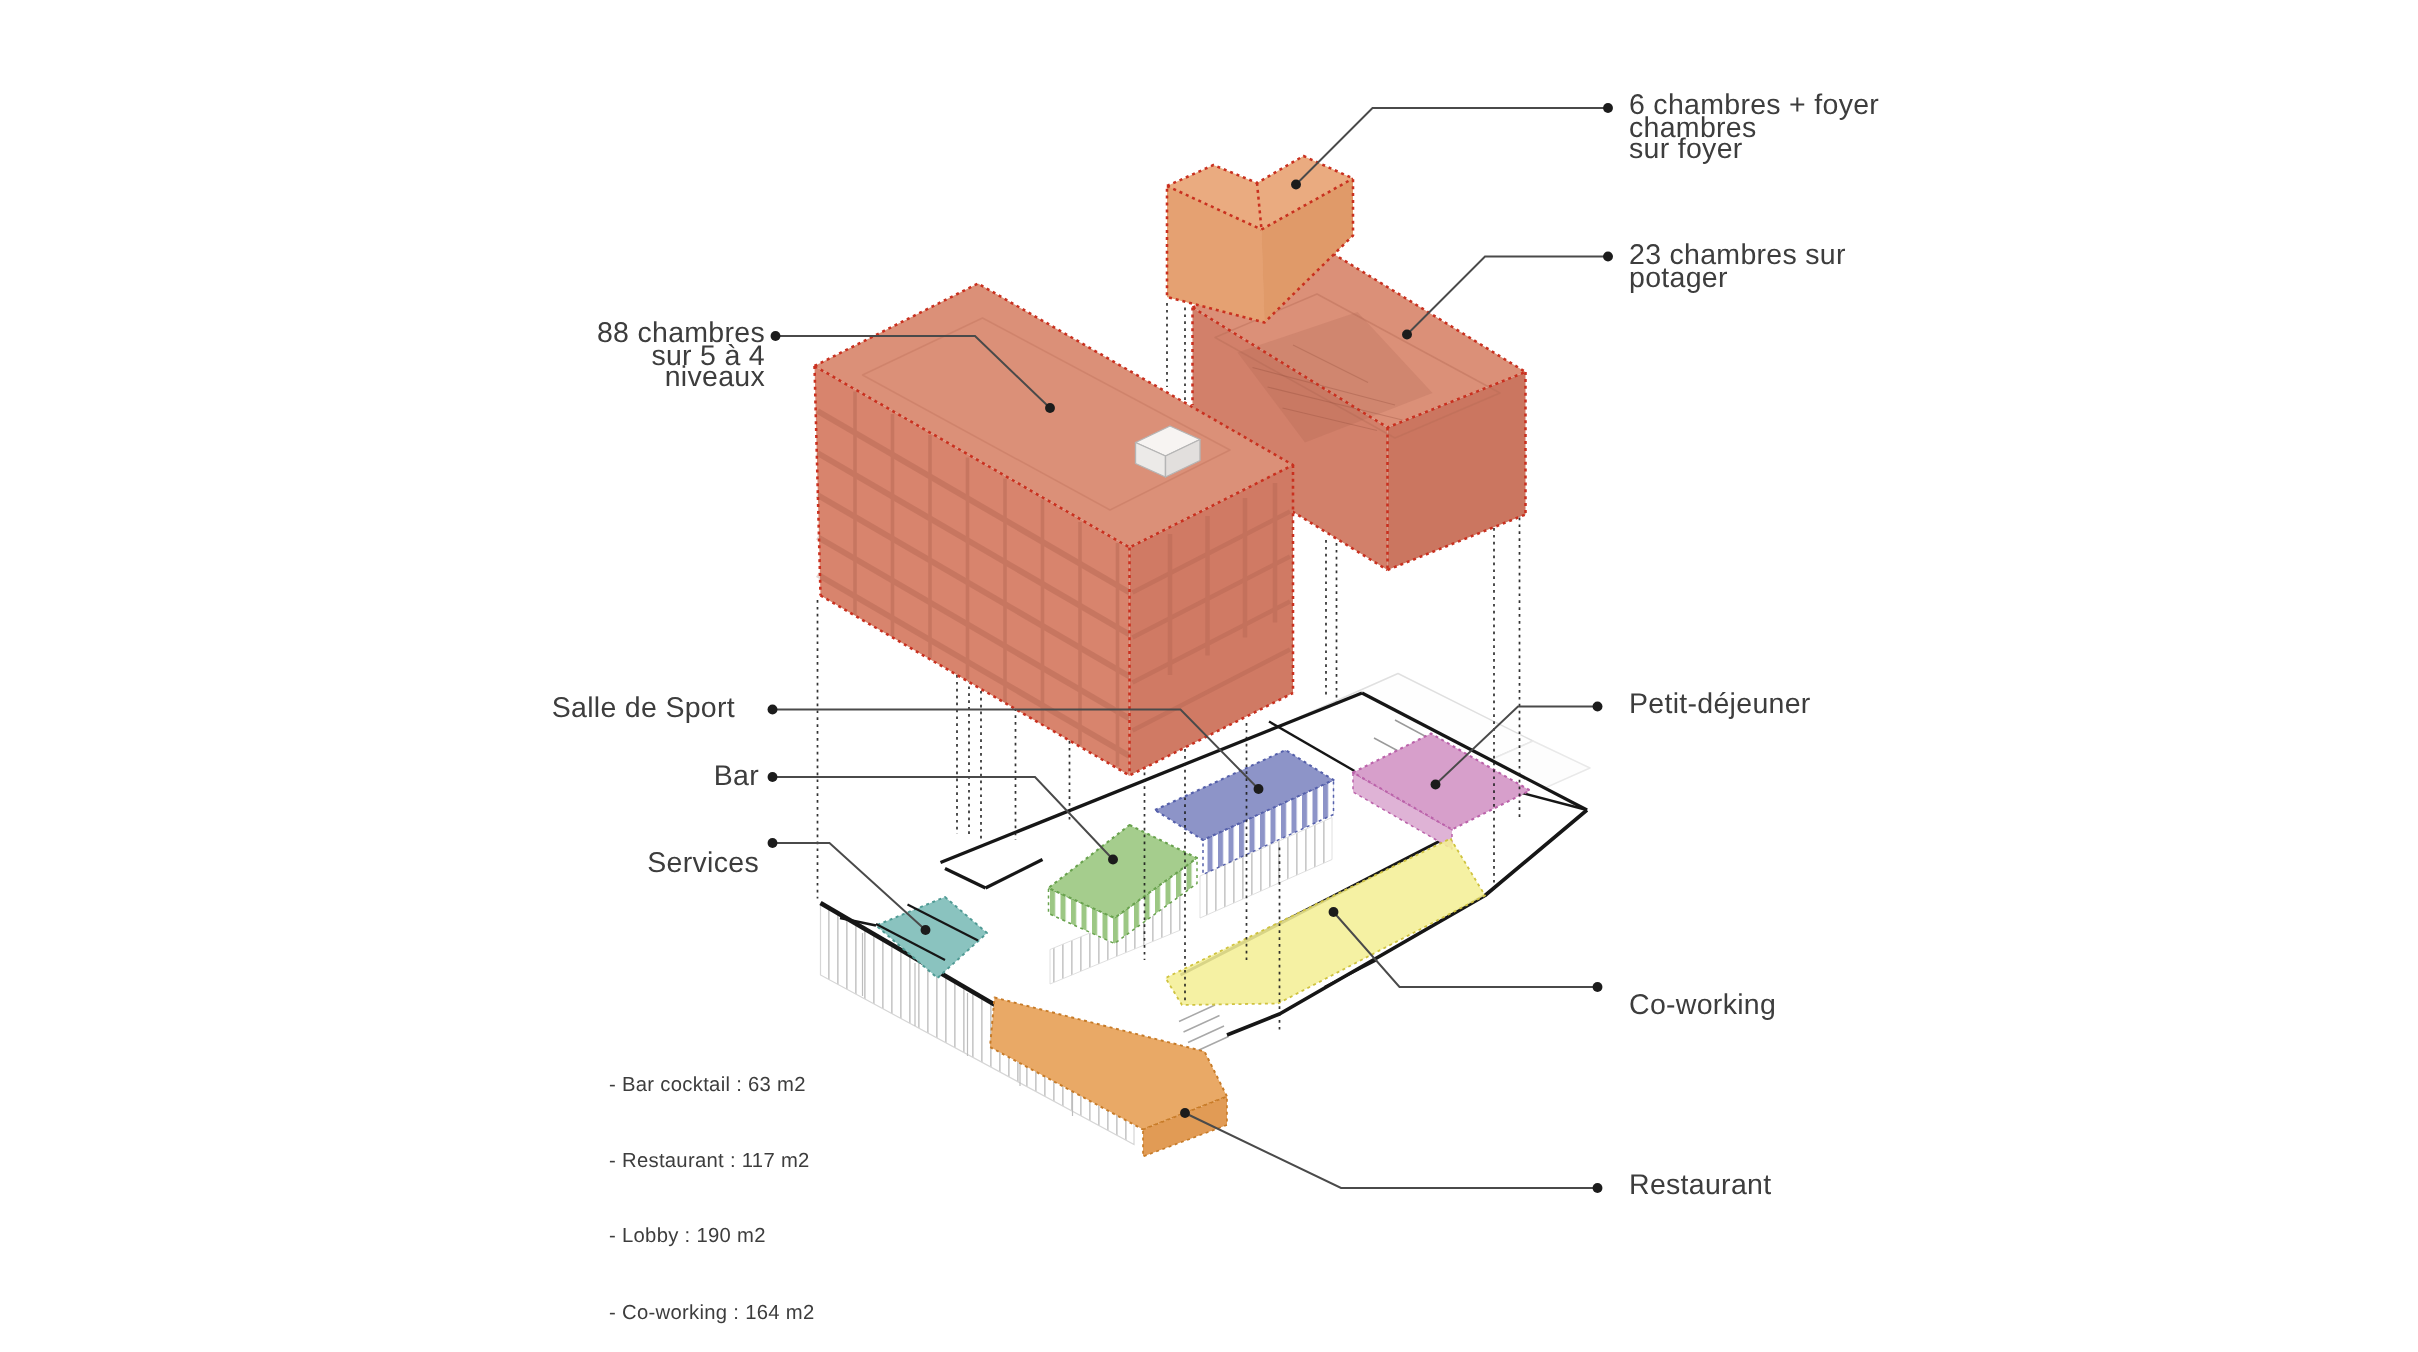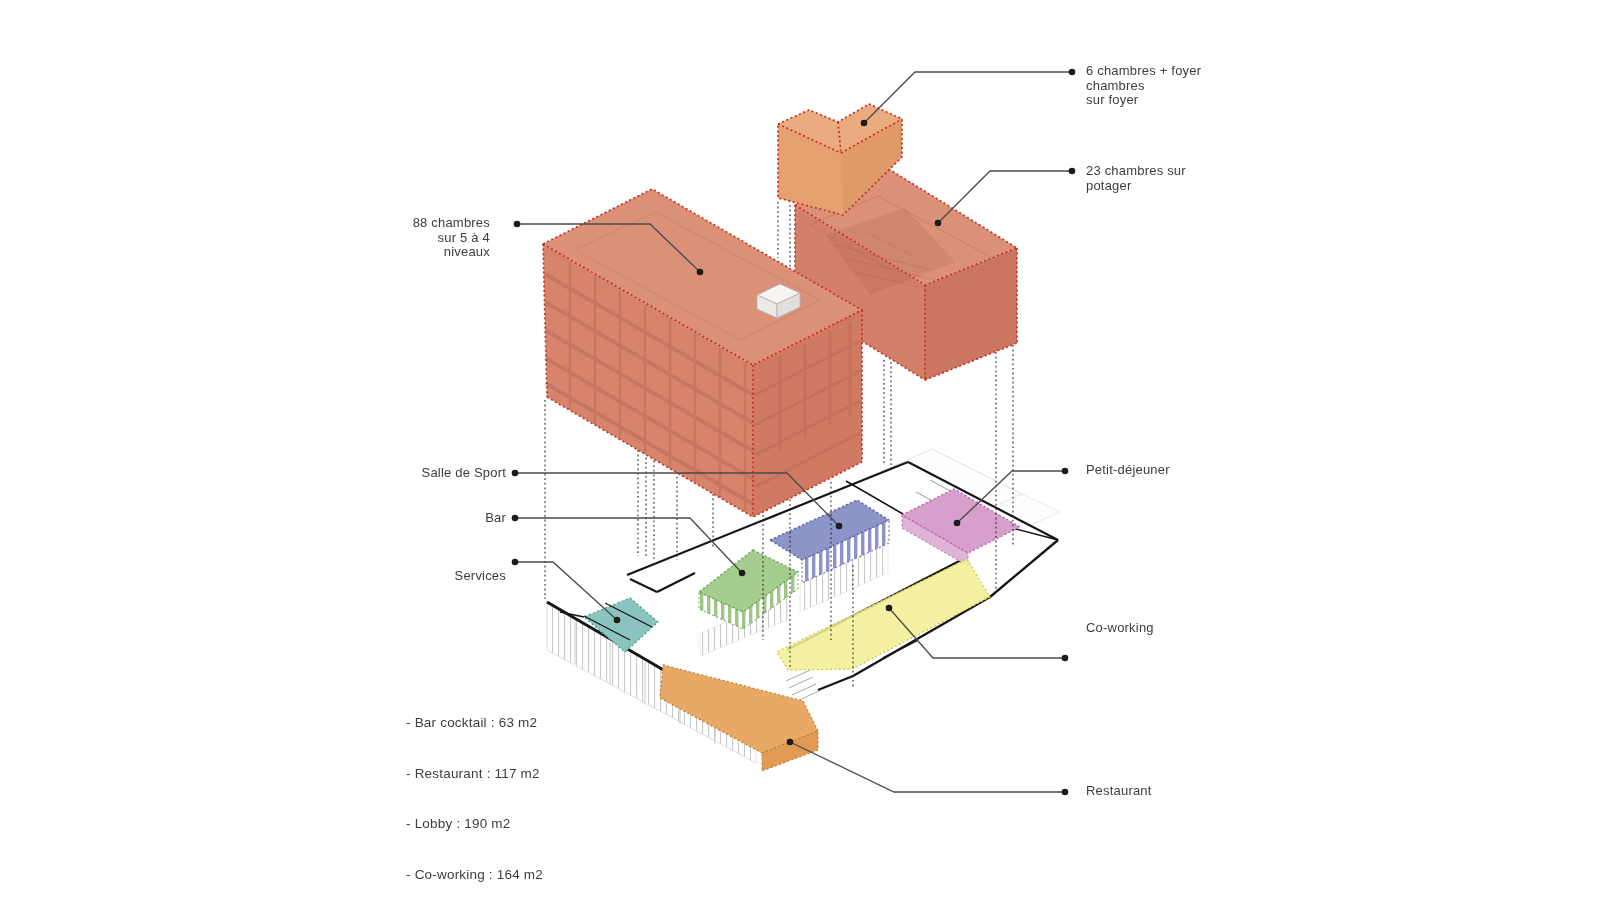--- a/index.html
+++ b/index.html
@@ -1,19 +1,19 @@
 <!DOCTYPE html>
 <html><head>
 <meta charset="utf-8">
 <style>
   html,body{margin:0;padding:0;background:#ffffff;}
   #stage{position:relative;width:1612px;height:901px;background:#ffffff;overflow:hidden;
          font-family:"Liberation Sans","DejaVu Sans",sans-serif;}
   #drawing{position:absolute;left:0;top:0;}
-  .lbl{position:absolute;color:#3d3d3d;font-size:13px;line-height:14.5px;letter-spacing:.2px;white-space:nowrap;}
+  .lbl{position:absolute;color:#3d3d3d;font-size:19px;line-height:14.5px;letter-spacing:.2px;white-space:nowrap;}
   .lbl.right{text-align:right;width:170px;}
   .arealist{position:absolute;color:#3d3d3d;font-size:13.5px;line-height:16.9px;letter-spacing:.2px;white-space:pre;}
 </style>
 </head>
 <body>
 
 <div id="stage">
 
 <svg id="drawing" width="1612" height="901" viewBox="0 0 1612 901">
   <defs>
@@ -248,30 +248,30 @@
 
 <div class="lbl" style="left:1086px;top:64px">
   <div>6 chambres + foyer</div>
   <div>chambres</div>
   <div>sur foyer</div>
 </div>
 <div class="lbl" style="left:1086px;top:164px">
   <div>23 chambres sur</div>
   <div>potager</div>
 </div>
-<div class="lbl right" style="left:320px;top:216px">
+<div class="lbl right" style="left:340px;top:216px">
   <div>88 chambres</div>
   <div>sur 5 à 4</div>
   <div>niveaux</div>
 </div>
-<div class="lbl right" style="left:336px;top:466px">Salle de Sport</div>
+<div class="lbl right" style="left:320px;top:466px">Salle de Sport</div>
 <div class="lbl right" style="left:336px;top:511px">Bar</div>
 <div class="lbl right" style="left:336px;top:569px">Services</div>
 <div class="lbl" style="left:1086px;top:463px">Petit-déjeuner</div>
-<div class="lbl" style="left:1086px;top:621px">Co-working</div>
+<div class="lbl" style="left:1086px;top:664px">Co-working</div>
 <div class="lbl" style="left:1086px;top:784px">Restaurant</div>
 
 <div class="arealist" style="left:406px;top:681px">
   <div>- Bar cocktail : 63 m2</div>
   <div>- Restaurant : 117 m2</div>
   <div>- Lobby : 190 m2</div>
   <div>- Co-working : 164 m2</div>
   
   
   

